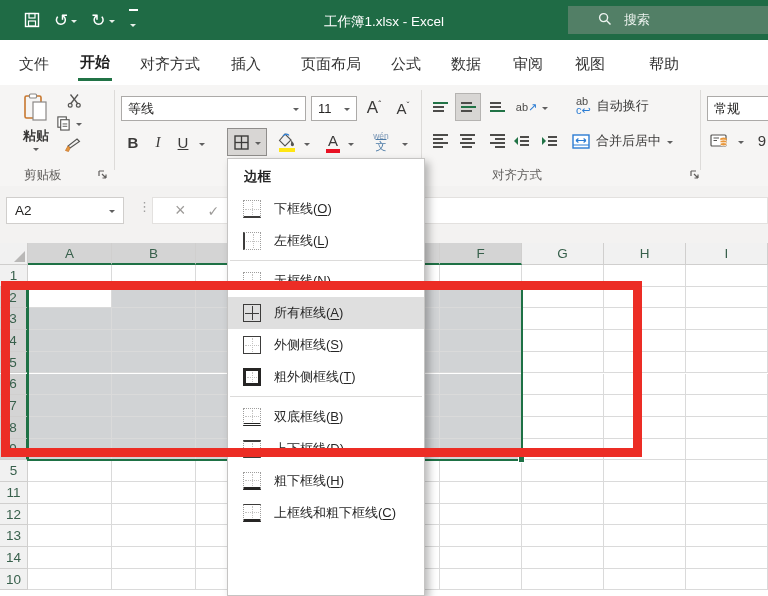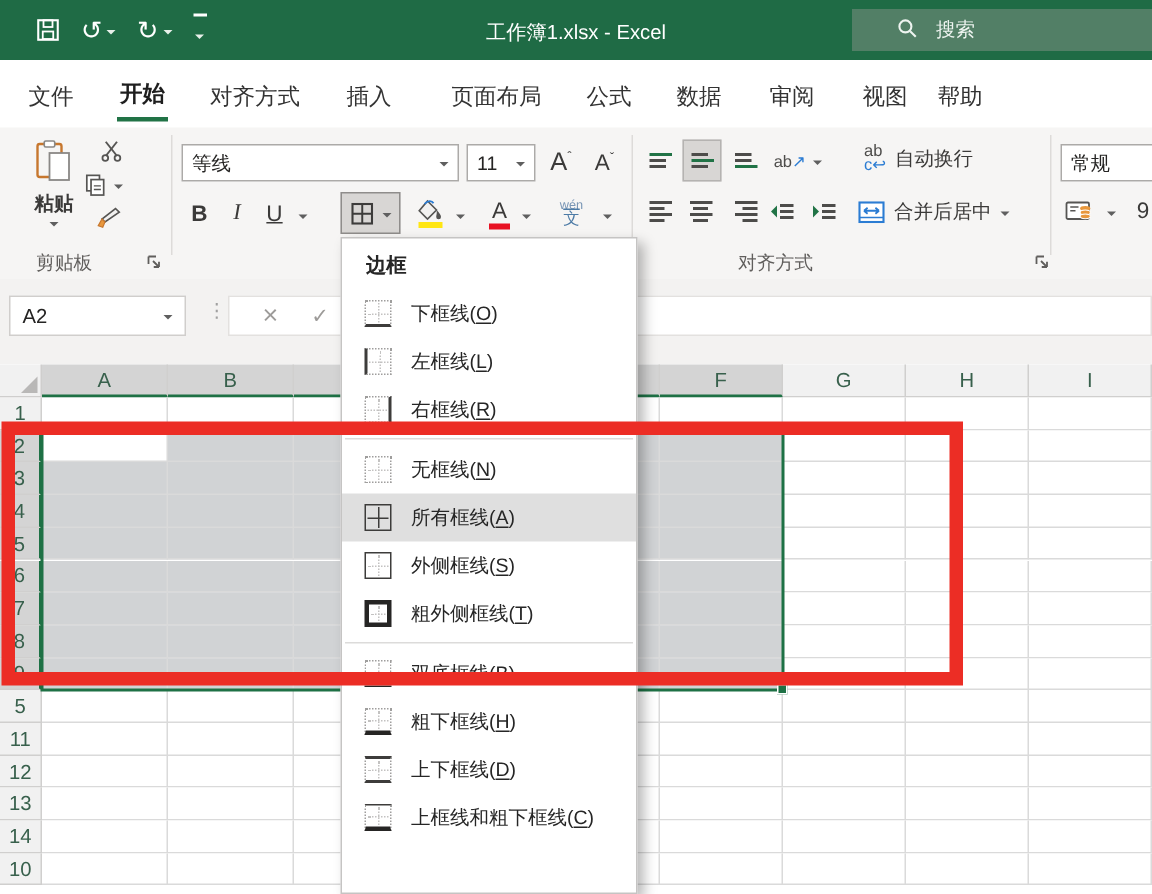--- a/index.html
+++ b/index.html
@@ -125,21 +125,21 @@
   <div id="tabrow">
       <div class="tab" style="margin-left: 17px;">文件</div>
       <div class="tab active" style="margin-left: 27px;">开始</div>
       <div class="tab" style="margin-left: 26px;">对齐方式</div>
       <div class="tab" style="margin-left: 27px;">插入</div>
       <div class="tab" style="margin-left: 36px;">页面布局</div>
       <div class="tab" style="margin-left: 26px;">公式</div>
       <div class="tab" style="margin-left: 26px;">数据</div>
       <div class="tab" style="margin-left: 28px;">审阅</div>
       <div class="tab" style="margin-left: 28px;">视图</div>
-      <div class="tab" style="margin-left: 16px;">帮助</div>
+      <div class="tab" style="margin-left: 40px;">帮助</div>
     </div>
 
   <div id="ribbon">
 
     <div class="rbtn" style="left:14px;top:6px;width:44px;height:62px;flex-direction:column;">
       <span>
         <svg width="26" height="30" viewBox="0 0 26 30">
             <rect x="2" y="3" width="16" height="22" rx="1.5" fill="none" stroke="#c7772e" stroke-width="1.6"></rect>
             <rect x="6.5" y="1" width="7" height="4" rx="1" fill="#fff" stroke="#8a8886" stroke-width="1.1"></rect>
             <rect x="10" y="9" width="13" height="18" fill="#fff" stroke="#8a8886" stroke-width="1.2"></rect>
@@ -517,24 +517,20 @@
     <div id="menu-header">边框</div>
     <div id="menu-items">
         <div class="mitem">
           <span class="mi mi-bottom"></span>
           <span>下框线(<u>O</u>)</span>
         </div>
         <div class="mitem">
           <span class="mi mi-left"></span>
           <span>左框线(<u>L</u>)</span>
         </div>
-        <div class="mitem">
-          <span class="mi mi-right"></span>
-          <span>右框线(<u>R</u>)</span>
-        </div>
         <div class="msep"></div>
         <div class="mitem">
           <span class="mi mi-none"></span>
           <span>无框线(<u>N</u>)</span>
         </div>
         <div class="mitem selected">
           <span class="mi mi-all"></span>
           <span>所有框线(<u>A</u>)</span>
         </div>
         <div class="mitem">
@@ -544,28 +540,28 @@
         <div class="mitem">
           <span class="mi mi-thick-outside"></span>
           <span>粗外侧框线(<u>T</u>)</span>
         </div>
         <div class="msep"></div>
         <div class="mitem">
           <span class="mi mi-double-bottom"></span>
           <span>双底框线(<u>B</u>)</span>
         </div>
         <div class="mitem">
+          <span class="mi mi-top-bottom"></span>
+          <span>上下框线(<u>D</u>)</span>
+        </div>
+        <div class="mitem">
           <span class="mi mi-thick-bottom"></span>
           <span>粗下框线(<u>H</u>)</span>
         </div>
         <div class="mitem">
-          <span class="mi mi-top-bottom"></span>
-          <span>上下框线(<u>D</u>)</span>
-        </div>
-        <div class="mitem">
           <span class="mi mi-top-thick-bottom"></span>
           <span>上框线和粗下框线(<u>C</u>)</span>
         </div>
       </div>
   </div>
 
   <div id="red-rect"></div>
 </div>
 
 </body></html>

